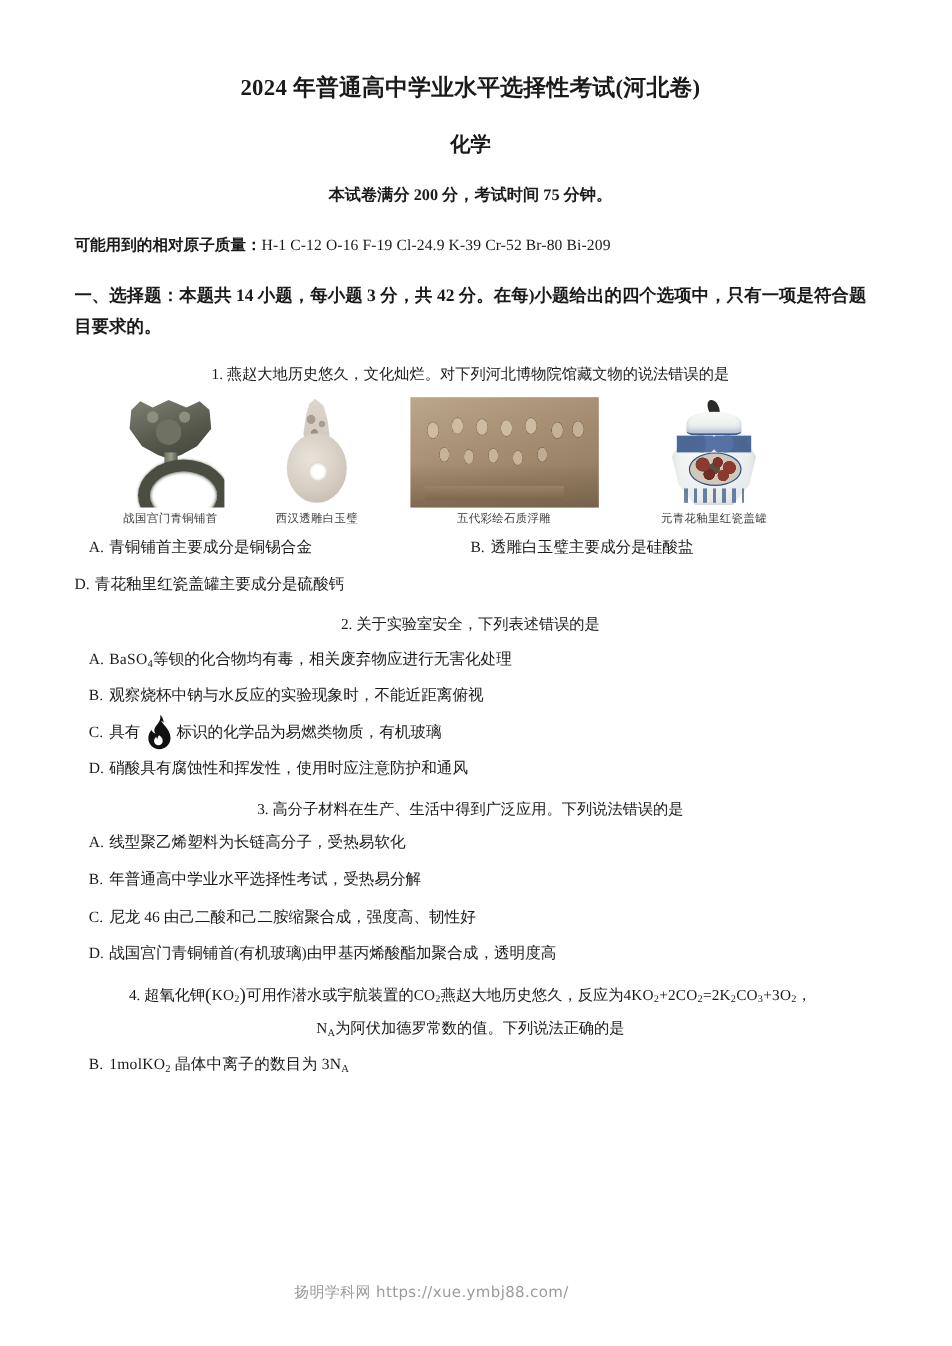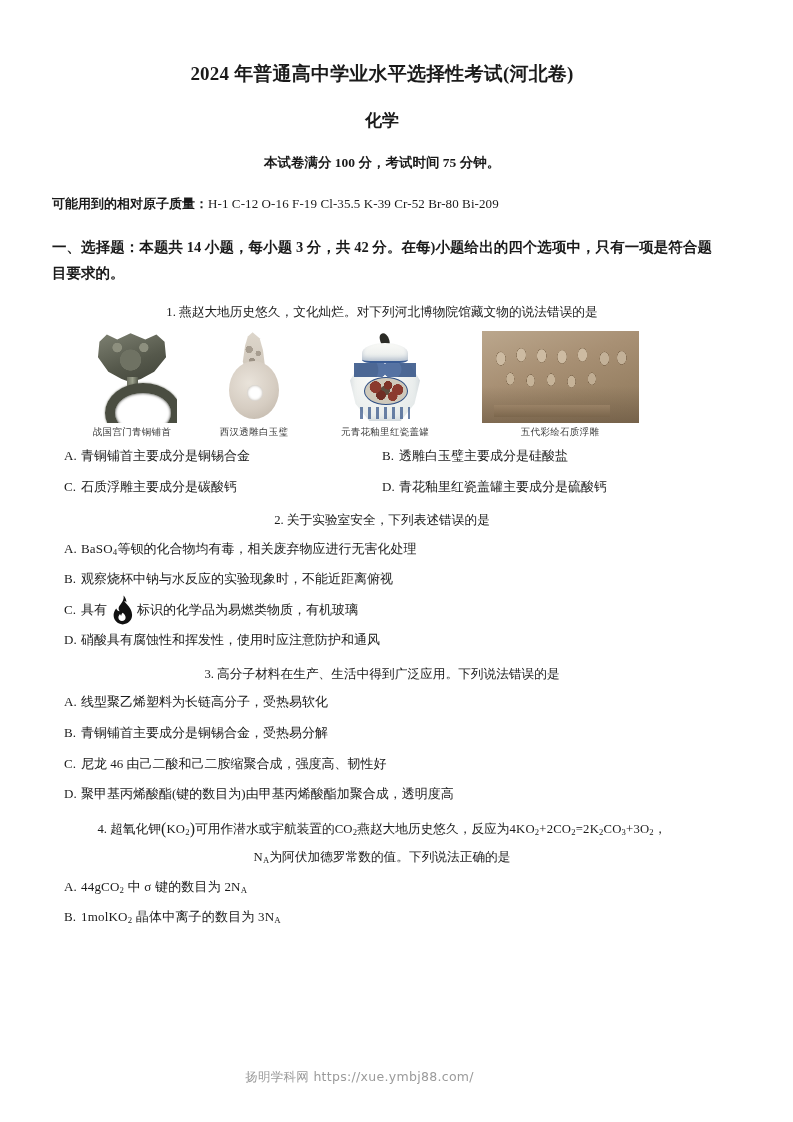--- a/index.html
+++ b/index.html
@@ -18,21 +18,21 @@
   .page {
     position: absolute;
     left: 0; top: 0;
     width: 793px;
     height: 1122px;
     padding: 0;
     box-sizing: border-box;
   }
   .content {
     position: absolute;
-    left: 52px;
+    left: 62px;
     top: 62px;
     width: 660px;
   }
 
   
   .doc-title {
     text-align: center;
     font-size: 19px;
     font-weight: bold;
     letter-spacing: 0.2px;
@@ -328,24 +328,24 @@
   }
 </style>
 </head>
 <body>
 
 <div class="page">
   <div class="content">
 
     <div class="doc-title">2024 年普通高中学业水平选择性考试(河北卷)</div>
     <div class="doc-subject">化学</div>
-    <div class="doc-meta">本试卷满分 100 分，考试时间 75 分钟。</div>
+    <div class="doc-meta">本试卷满分 200 分，考试时间 75 分钟。</div>
 
     <div class="atomic-line">
-      <span class="atomic-label">可能用到的相对原子质量：</span><span class="atomic-values">H-1 C-12 O-16 F-19 Cl-35.5 K-39 Cr-52 Br-80 Bi-209</span>
+      <span class="atomic-label">可能用到的相对原子质量：</span><span class="atomic-values">H-1 C-12 O-16 F-19 Cl-24.9 K-39 Cr-52 Br-80 Bi-209</span>
     </div>
 
     <div class="section-heading">一、选择题：本题共 14 小题，每小题 3 分，共 42 分。在每)小题给出的四个选项中，只有一项是符合题目要求的。</div>
 
     <div class="question">
       <div class="q-stem">
         <span>1.</span>
         <span>燕赵大地历史悠久，文化灿烂。对下列河北博物院馆藏文物的说法错误的是</span>
       </div>
 
@@ -360,52 +360,49 @@
         </div>
 
         <div class="fig fig2">
           <div class="fig-img">
             <div class="jade-top"></div>
             <div class="jade-carve"></div>
             <div class="jade-body"></div>
             <div class="jade-hole"></div>
           </div>
           <div class="fig-cap">西汉透雕白玉璧</div>
+        </div>
+
+        <div class="fig fig3">
+          <div class="fig-img">
+            <div class="relief-figs"></div>
+            <div class="relief-base"></div>
+          </div>
+          <div class="fig-cap">五代彩绘石质浮雕</div>
         </div>
 
         <div class="fig fig4">
           <div class="fig-img">
             <div class="jar-knob"></div>
             <div class="jar-lid"></div>
             <div class="jar-body"></div>
             <div class="jar-deco-top"></div>
             <div class="jar-panel"></div>
             <div class="jar-deco-bot"></div>
           </div>
           <div class="fig-cap">元青花釉里红瓷盖罐</div>
         </div>
-
-        <div class="fig fig3">
-          <div class="fig-img">
-            <div class="relief-figs"></div>
-            <div class="relief-base"></div>
-          </div>
-          <div class="fig-cap">五代彩绘石质浮雕</div>
-        </div>
       </div>
 
       <div class="opt-grid">
         <div class="opt indent">
           <span class="opt-label">A.</span><span>青铜铺首主要成分是铜锡合金</span>
         </div>
         <div class="opt">
           <span class="opt-label">B.</span><span>透雕白玉璧主要成分是硅酸盐</span>
-        </div>
-        <div class="opt indent">
-          <span class="opt-label">C.</span><span>石质浮雕主要成分是碳酸钙</span>
         </div>
         <div class="opt">
           <span class="opt-label">D.</span><span>青花釉里红瓷盖罐主要成分是硫酸钙</span>
         </div>
       </div>
     </div>
 
     <div class="question">
       <div class="q-stem">
         <span>2.</span>
@@ -434,42 +431,39 @@
 
     <div class="question">
       <div class="q-stem">
         <span>3.</span>
         <span>高分子材料在生产、生活中得到广泛应用。下列说法错误的是</span>
       </div>
       <div class="opt indent">
         <span class="opt-label">A.</span><span>线型聚乙烯塑料为长链高分子，受热易软化</span>
       </div>
       <div class="opt indent">
-        <span class="opt-label">B.</span><span>青铜铺首主要成分是铜锡合金，受热易分解</span>
+        <span class="opt-label">B.</span><span>年普通高中学业水平选择性考试，受热易分解</span>
       </div>
       <div class="opt indent">
         <span class="opt-label">C.</span><span>尼龙 46 由己二酸和己二胺缩聚合成，强度高、韧性好</span>
       </div>
       <div class="opt indent">
-        <span class="opt-label">D.</span><span>聚甲基丙烯酸酯(键的数目为)由甲基丙烯酸酯加聚合成，透明度高</span>
+        <span class="opt-label">D.</span><span>战国宫门青铜铺首(有机玻璃)由甲基丙烯酸酯加聚合成，透明度高</span>
       </div>
     </div>
 
     <div class="question">
       <div class="q-stem tall">
         <span>4.</span>
         <span>超氧化钾</span><span class="formula"><span class="paren-big">(</span>KO<sub>2</sub><span class="paren-big">)</span></span><span>可用作潜水或宇航装置的</span><span class="formula">CO<sub>2</sub></span><span>燕赵大地历史悠久，反应为</span><span class="formula">4KO<sub>2</sub>+2CO<sub>2</sub>=2K<sub>2</sub>CO<sub>3</sub>+3O<sub>2</sub></span><span>，</span>
       </div>
       <div class="q-stem tall">
         <span class="formula">N<sub>A</sub></span><span>为阿伏加德罗常数的值。下列说法正确的是</span>
       </div>
       <div class="opt indent">
-        <span class="opt-label">A.</span><span class="formula">44gCO<sub>2</sub> 中 σ 键的数目为 2N<sub>A</sub></span>
-      </div>
-      <div class="opt indent">
         <span class="opt-label">B.</span><span class="formula">1molKO<sub>2</sub> 晶体中离子的数目为 3N<sub>A</sub></span>
       </div>
     </div>
 
   </div>
 
   <div class="footer">扬明学科网 https://xue.ymbj88.com/</div>
 </div>
 
 </body></html>

